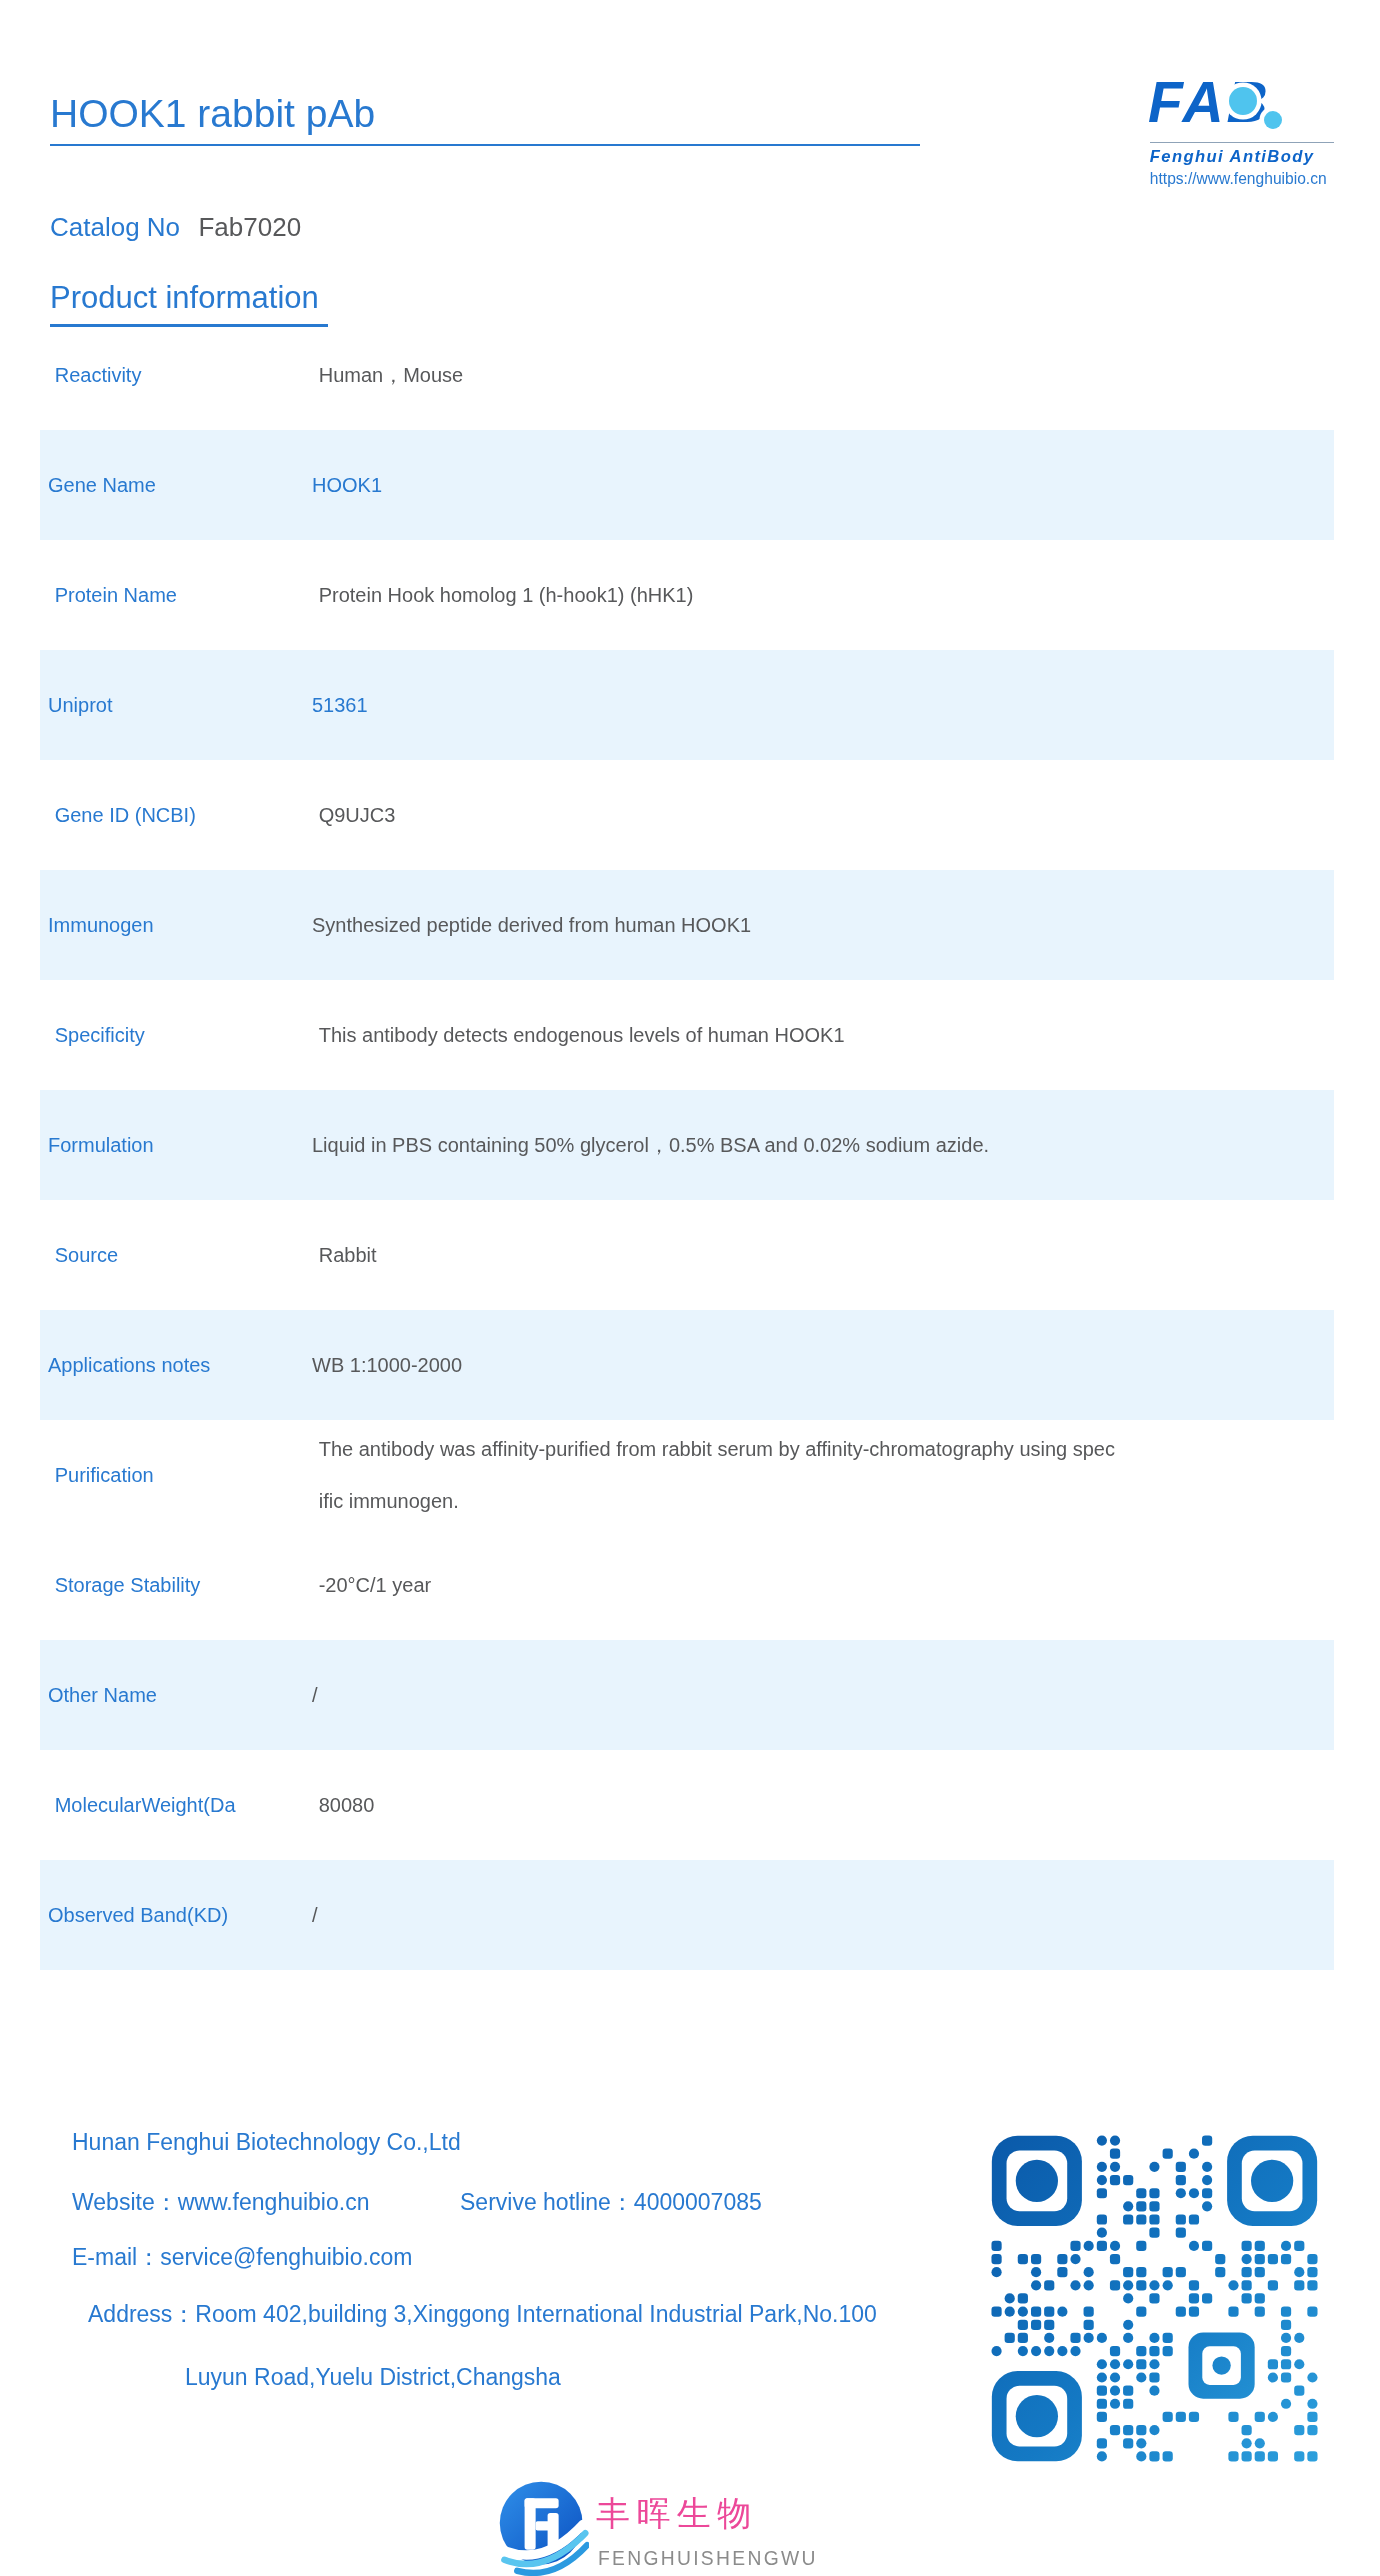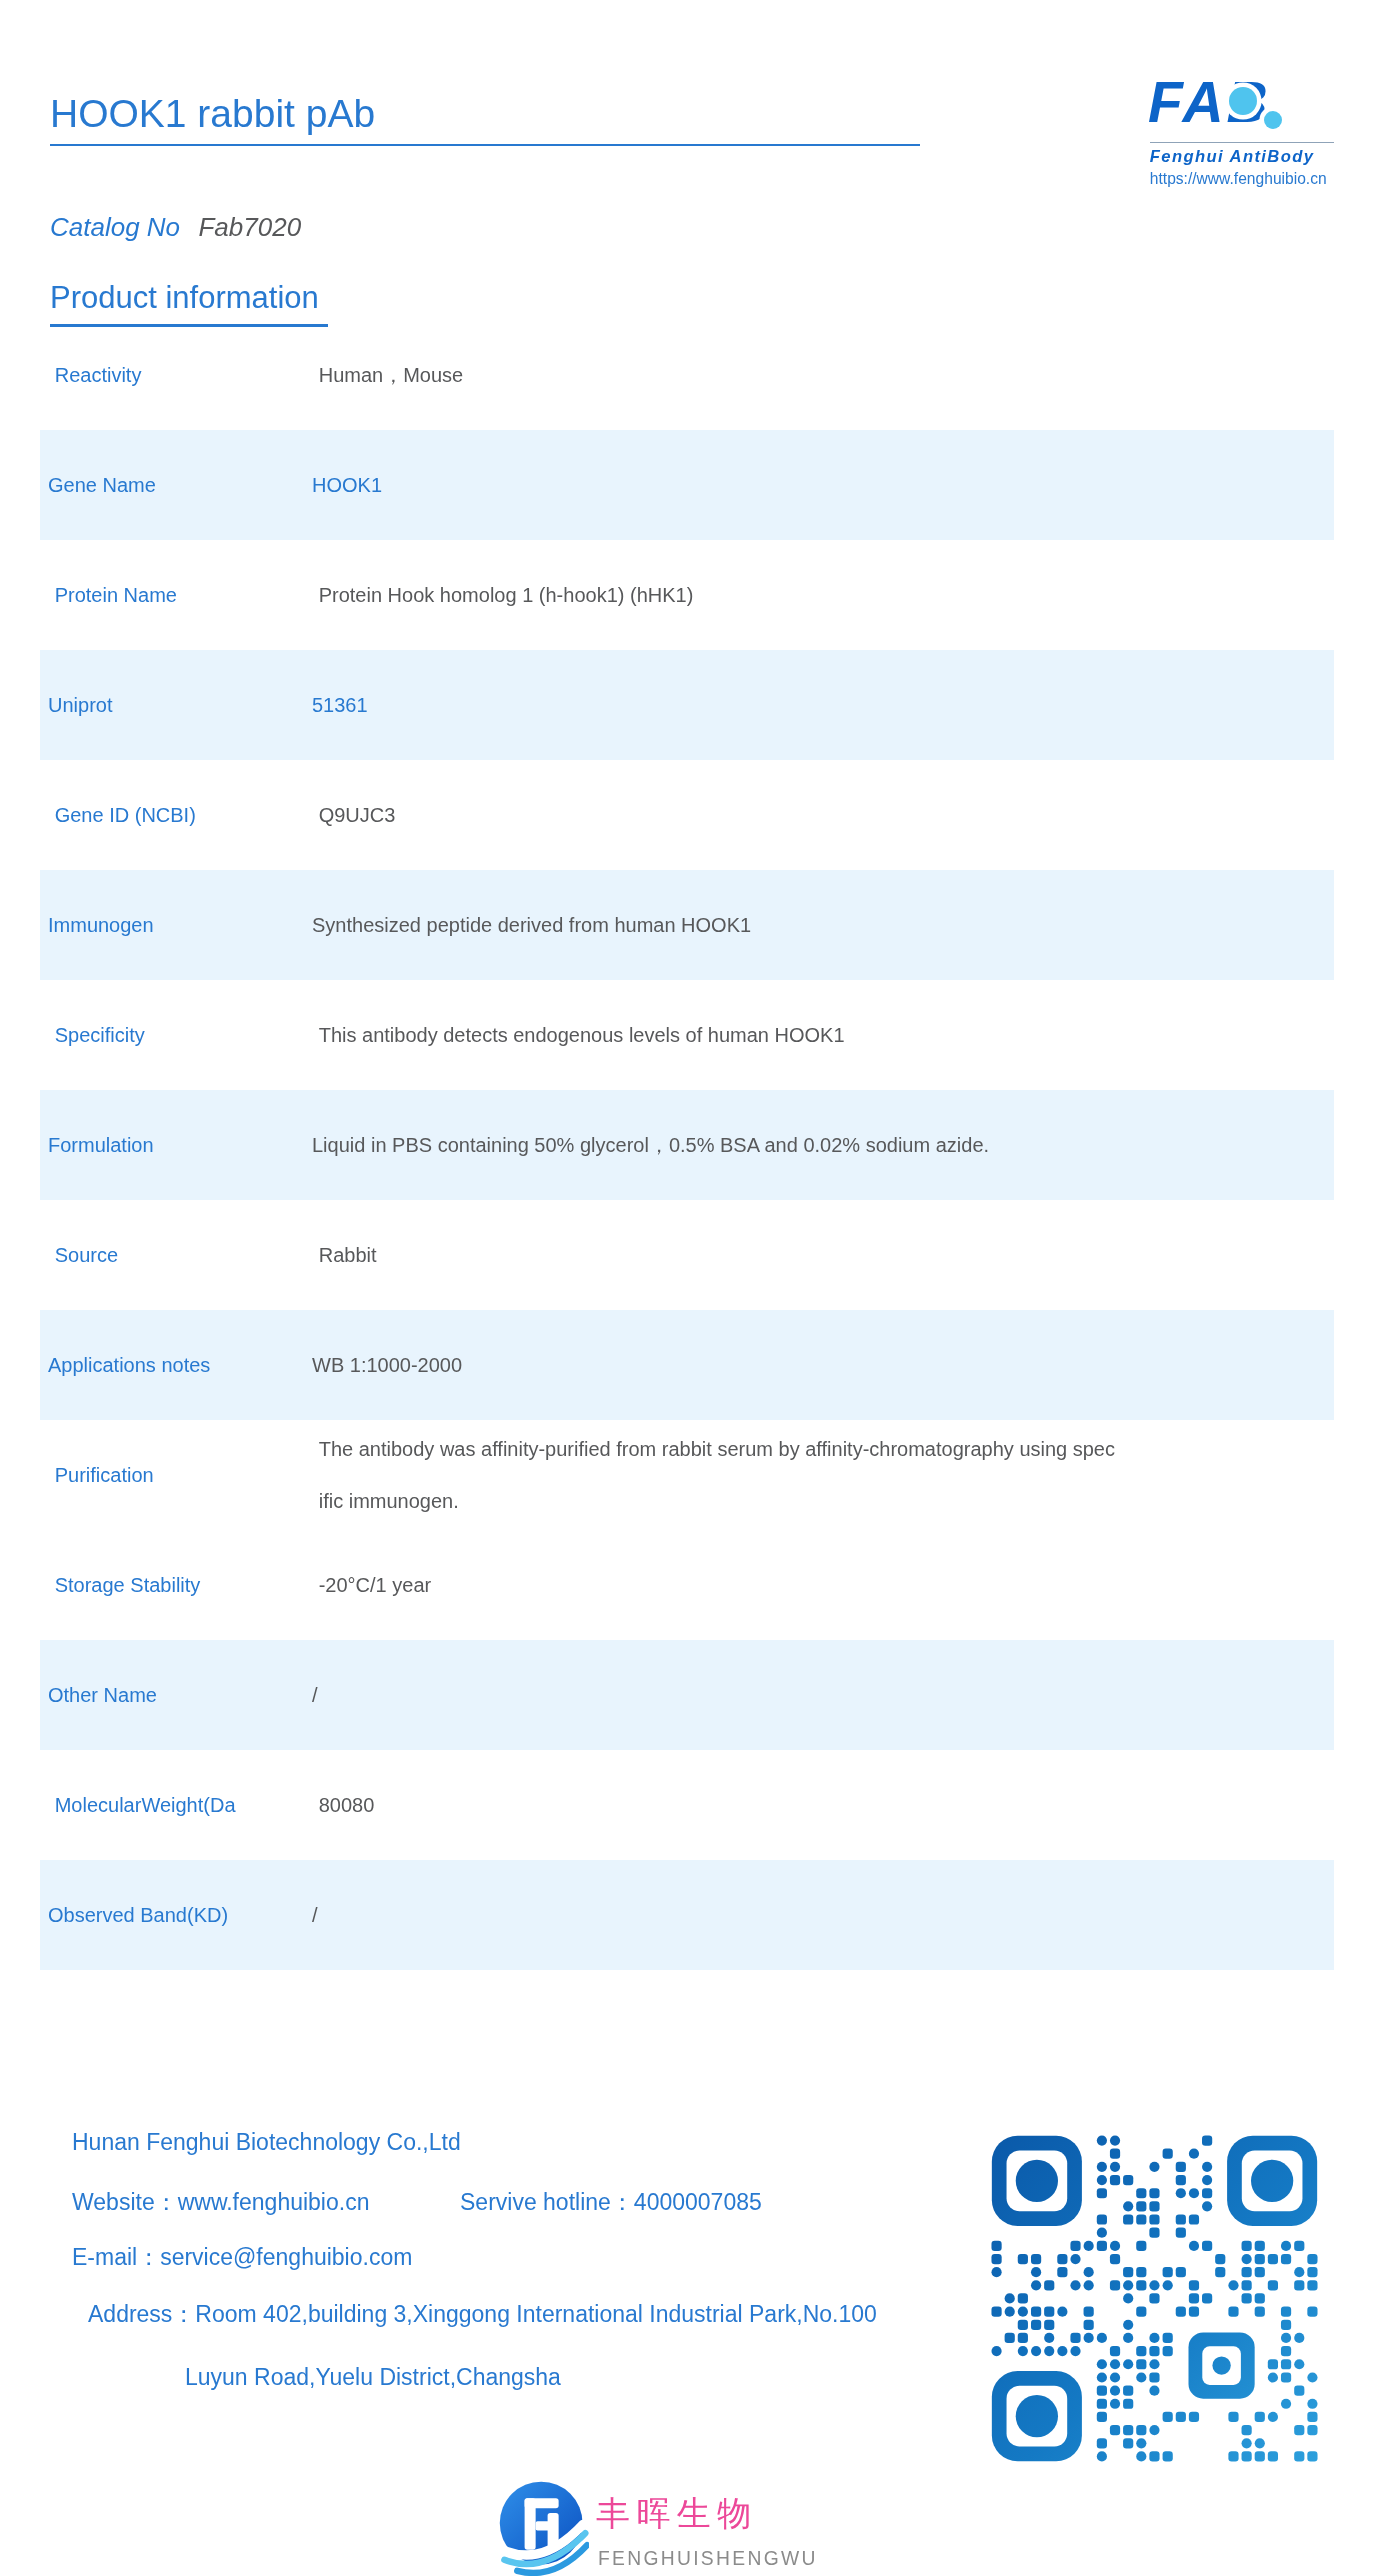--- a/index.html
+++ b/index.html
@@ -1,21 +1,21 @@
 <!DOCTYPE html>
 <html style="font-size:14.7px"><head>
 <meta charset="utf-8">
 <style>
   html,body{margin:0;padding:0;background:#ffffff;}
   .page{position:relative;width:1380px;height:2576px;background:#fff;overflow:hidden;
         font-family:"Liberation Sans","DejaVu Sans",sans-serif;margin-top:44px;}
   
   .title{position:absolute;left:50px;top:48px;font-size:39px;color:#2879d0;letter-spacing:0;}
   .title-underline{position:absolute;left:50px;top:100px;width:870px;height:1.8px;background:#2879d0;}
-  .catalog-row{position:absolute;left:50px;top:168px;font-size:26px;display:flex;gap:18.4px;font-style:italic;}
+  .catalog-row{position:absolute;left:50px;top:168px;font-size:26px;display:flex;gap:18.4px;}
   .catalog-label{color:#2879d0;}
   .catalog-value{color:#57585a;}
   .section-heading{position:absolute;left:50px;top:236px;font-size:31px;color:#2879d0;}
   .section-underline{position:absolute;left:50px;top:280px;width:278px;height:2.8px;background:#2879d0;}
   
   .fab-logo{position:absolute;left:1148px;top:28px;width:199px;}
   .fab-text{font-size:57px;line-height:61px;font-weight:800;font-style:italic;color:#0d64c8;letter-spacing:2.8px;}
   .fab-dot{position:absolute;border-radius:50%;background:#4fc4ee;box-shadow:0 0 0 4.6px #ffffff;}
   .fab-dot-1{width:28px;height:28px;left:81px;top:14.7px;}
   .fab-dot-2{width:18.4px;height:18.4px;left:116px;top:39px;}

